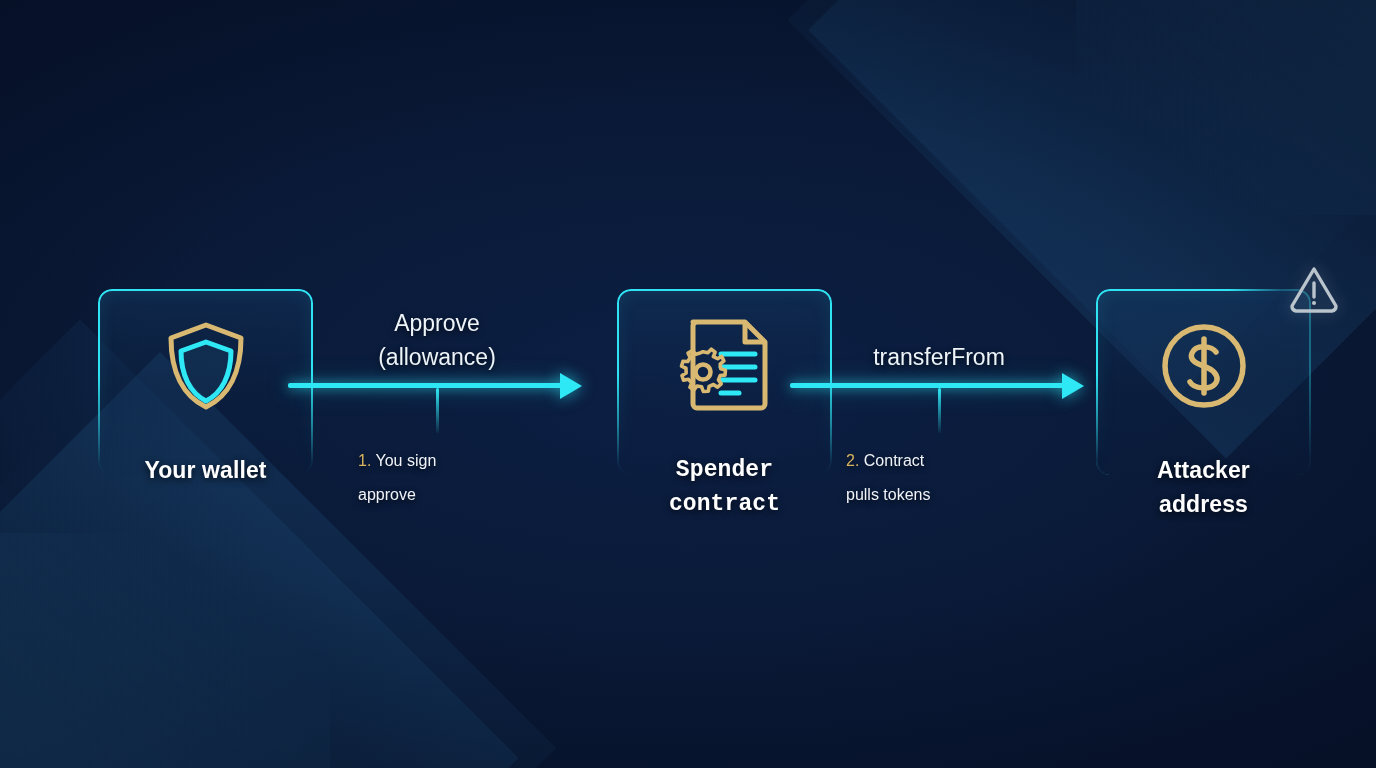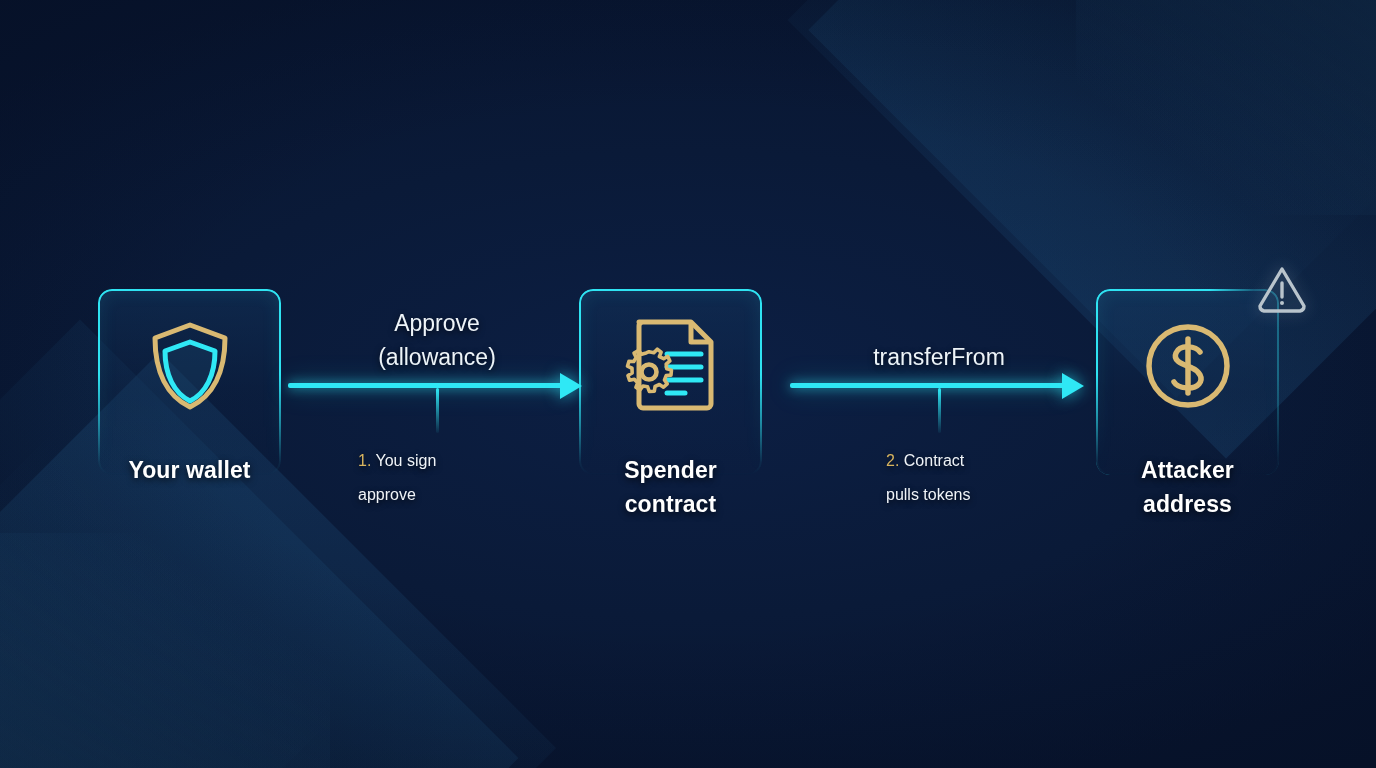--- a/index.html
+++ b/index.html
@@ -79,20 +79,21 @@
   }
 
   
   .node {
     position: absolute;
     width: 183px;
     height: 186px;
     border-radius: 14px;
     background:
       linear-gradient(180deg, rgba(18,52,92,0.52) 0%, rgba(12,36,70,0.30) 55%, rgba(10,28,58,0.05) 100%);
+    padding-left: 32px;
   }
   .node-frame {
     position: absolute;
     inset: 0;
     border-radius: 14px;
     border: 2px solid #2fe3f2;
     -webkit-mask-image: linear-gradient(to bottom, #000 0%, #000 46%, rgba(0,0,0,0.55) 72%, rgba(0,0,0,0.07) 93%, rgba(0,0,0,0) 100%);
     mask-image: linear-gradient(to bottom, #000 0%, #000 46%, rgba(0,0,0,0.55) 72%, rgba(0,0,0,0.07) 93%, rgba(0,0,0,0) 100%);
     box-shadow: 0 0 14px rgba(47,227,242,0.40), inset 0 0 18px rgba(47,227,242,0.10);
   }
@@ -124,21 +125,21 @@
     color: #ffffff;
     font-size: 23px;
     font-weight: bold;
     line-height: 34px;
     letter-spacing: 0.1px;
     text-shadow: 0 2px 7px rgba(0,0,0,0.75);
     white-space: pre-line;
   }
 
   #node-wallet   { left: 98px;  top: 289px; }
-  #node-spender  { left: 579px; top: 289px; }
+  #node-spender  { left: 617px; top: 289px; font-family: Liberation Mono, monospace; }
   #node-attacker { left: 1096px; top: 289px; }
 
   .warn-badge {
     position: absolute;
     right: -30px;
     top: -27px;
     width: 54px;
     height: 54px;
     filter: drop-shadow(0 0 8px rgba(180,200,215,0.35));
   }
@@ -207,21 +208,21 @@
   #conn-1 .conn-head { left: 272px; }
   #conn-1 .conn-tick { left: 148px; }
   #conn-1 .conn-top-label { left: -11px; }
   #conn-1 .conn-step { left: 70px; }
 
   #conn-2 { left: 790px; top: 370px; width: 298px; }
   #conn-2 .conn-line { width: 276px; }
   #conn-2 .conn-head { left: 272px; }
   #conn-2 .conn-tick { left: 148px; }
   #conn-2 .conn-top-label { left: -11px; text-align: center; }
-  #conn-2 .conn-step { left: 56px; margin-left: 40px; }
+  #conn-2 .conn-step { left: 56px; }
 </style>
 </head>
 <body>
 
 <div id="stage">
 
   <div class="bg-base"></div>
   <div class="bg-wedge wedge-bl-edge"></div>
   <div class="bg-wedge wedge-bl-1"></div>
   <div class="bg-wedge wedge-bl-2"></div>

